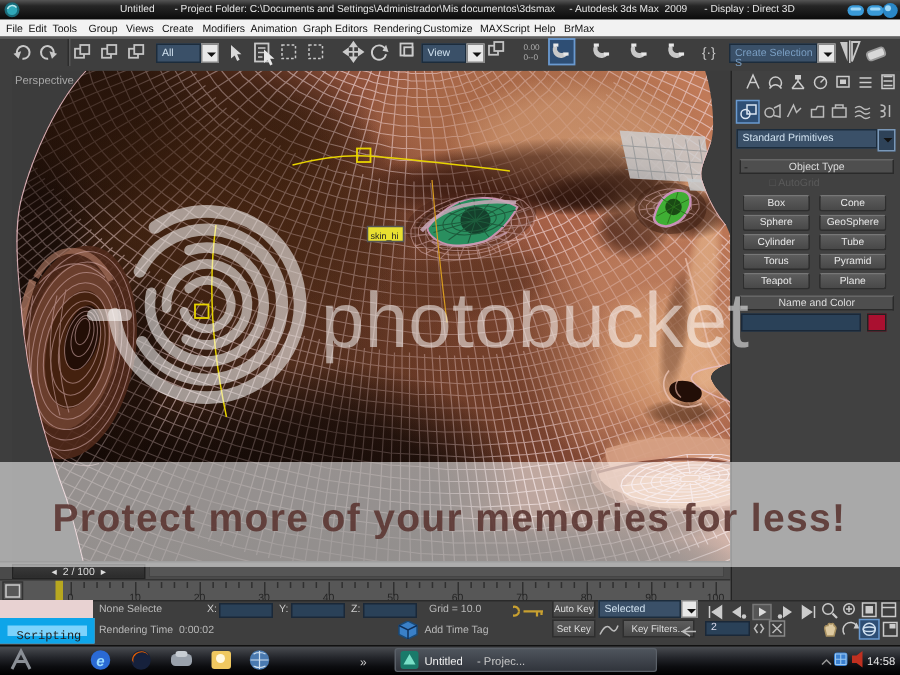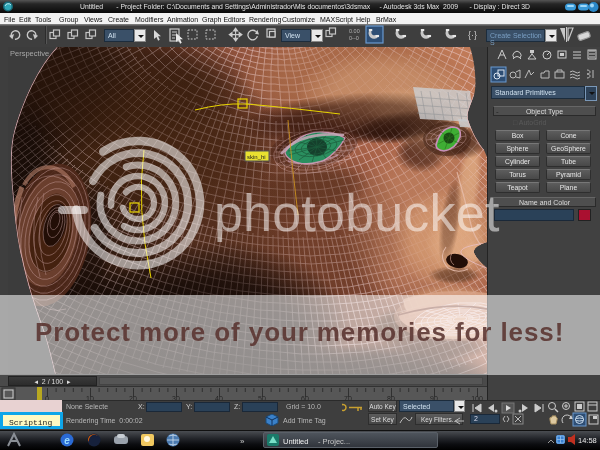--- a/index.html
+++ b/index.html
@@ -19,21 +19,21 @@
 #tslider{left:0;top:374px;width:487px;height:12px;background:#4a4a4a;border-top:1px solid #2a2a2a}
 #ruler{left:0;top:386px;width:487px;height:14px;background:#575757;border-top:1px solid #333}
 #status1{left:0;top:400px;width:600px;height:13px;background:#3e3e3e;border-top:1px solid #2a2a2a}
 #status2{left:0;top:413px;width:600px;height:17px;background:#3e3e3e}
 .stxt{position:absolute;font-size:7px;color:#b8b8b8}
 .sfield{position:absolute;background:#2a4158;border:1px solid #1a2838;height:10px}
 .sbtn{position:absolute;background:linear-gradient(#5d5d5d,#454545);border:1px solid #2e2e2e;color:#ddd;font-size:6.5px;text-align:center}
 #taskbar{left:0;top:430px;width:600px;height:20px;background:linear-gradient(#4a4d52 0%,#23252a 40%,#0c0d10 70%,#000 100%);border-top:1px solid #111}
 #task1{left:263px;top:432px;width:175px;height:16px;background:linear-gradient(#4e545c,#31353c);border:1px solid #5a6068;border-radius:2px}
 #wm{left:0;top:47px;pointer-events:none}
-#banner{left:0;top:295px;width:600px;height:80px;background:rgba(255,255,255,0.55)}
+#banner{left:0;top:308px;width:600px;height:70px;background:rgba(255,255,255,0.55)}
 #banner div{position:absolute;left:35px;top:22px;font-size:26px;font-weight:bold;color:#5a3430;letter-spacing:0.9px;opacity:0.88}
 </style></head><body>
 <div id="s">
 
 <svg id="vp" class="abs" width="479" height="327" viewBox="0 0 479 327">
 <defs>
 <linearGradient id="skin" x1="0" y1="0.75" x2="1" y2="0.25">
  <stop offset="0" stop-color="#170b06"></stop>
           <stop offset="0.25" stop-color="#2e1a10"></stop>
  <stop offset="0.5" stop-color="#663626"></stop>
@@ -1089,21 +1089,21 @@
       <text x="348" y="13.5" font-size="7" fill="#252525" text-anchor="middle">70</text>
       <text x="391" y="13.5" font-size="7" fill="#252525" text-anchor="middle">80</text>
       <text x="434" y="13.5" font-size="7" fill="#252525" text-anchor="middle">90</text>
       <text x="477" y="13.5" font-size="7" fill="#252525" text-anchor="middle">100</text>
  <rect x="37" y="0" width="5" height="14" fill="#b8a820"></rect>
 </svg>
 
 <div id="status1" class="abs"></div>
 <div id="status2" class="abs"></div>
 <div class="abs" style="left:0;top:400px;width:62px;height:12px;background:#e8d2d2"></div>
-<div class="abs" style="left:0;top:412px;width:63px;height:17px;background:#fef9c3;border:3px solid #0ea5e9;font-family:'Liberation Mono',monospace;font-size:8px;color:#222;padding:3px 0 0 6px">Scripting</div>
+<div class="abs" style="left:0;top:412px;width:63px;height:17px;background:#7dd3fc;border:5px solid #0ea5e9;font-family:'Liberation Mono',monospace;font-size:8px;color:#222;padding:3px 0 0 6px">Scripting</div>
 <span class="stxt abs" style="left:66px;top:403px">None Selecte</span>
 <span class="stxt abs" style="left:66px;top:417px">Rendering Time&nbsp;&nbsp;0:00:02</span>
 <span class="stxt abs" style="left:138px;top:403px;color:#ccc">X:</span>
 <div class="sfield abs" style="left:146px;top:402px;width:36px"></div>
 <span class="stxt abs" style="left:186px;top:403px;color:#ccc">Y:</span>
 <div class="sfield abs" style="left:194px;top:402px;width:36px"></div>
 <span class="stxt abs" style="left:234px;top:403px;color:#ccc">Z:</span>
 <div class="sfield abs" style="left:242px;top:402px;width:36px"></div>
 <span class="stxt abs" style="left:286px;top:403px">Grid = 10.0</span>
 <span class="stxt abs" style="left:283px;top:417px">Add Time Tag</span>

